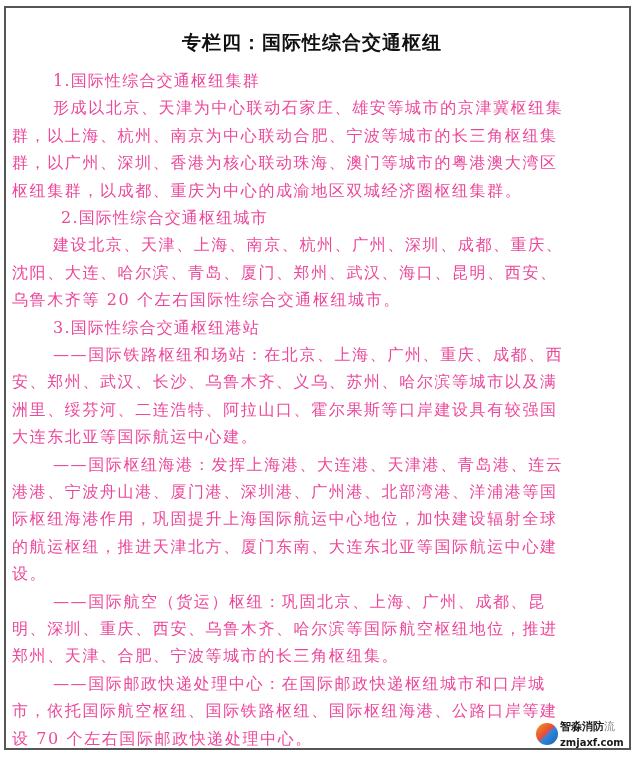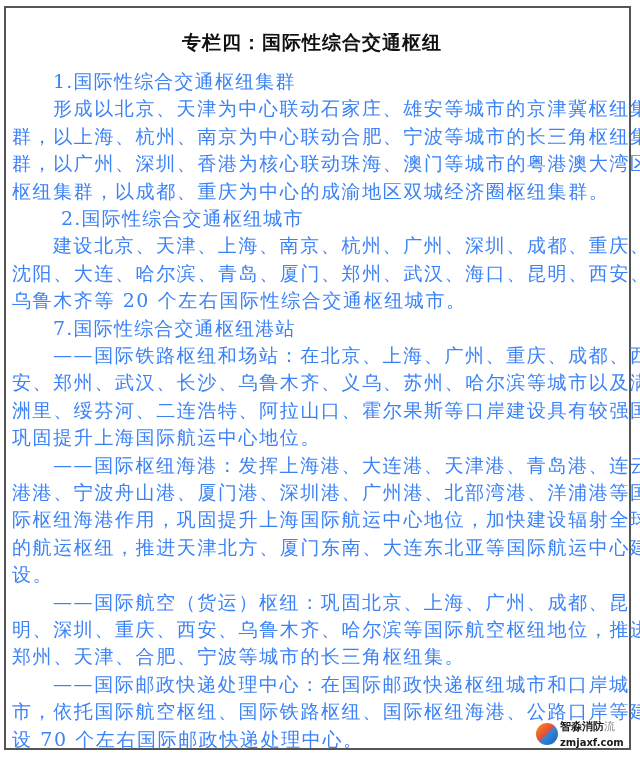--- a/index.html
+++ b/index.html
@@ -3,22 +3,22 @@
 <meta charset="utf-8">
 <style>
   html, body { margin: 0; padding: 0; background: #ffffff; }
   body { width: 640px; height: 761px; position: relative; overflow: hidden;
          font-family: "DejaVu Serif", "Liberation Serif", serif; color: #1a1a1a; }
   .frame { position: absolute; left: 4px; top: 6px; width: 627px; height: 744px;
            border: 2px solid #555555; box-sizing: border-box; }
   .title { position: absolute; left: 0; top: 30px; width: 624px; text-align: center;
            font-family: "DejaVu Sans", "Liberation Sans", sans-serif; font-weight: bold;
            font-size: 19px; letter-spacing: 1px; color: #111; }
-  .line { position: absolute; left: 12px; width: 616px; font-size: 19px; line-height: 24px;
-          white-space: nowrap; letter-spacing: 1.6px; color: #3b82f6; }
+  .line { position: absolute; left: 12px; width: 616px; font-size: 16px; line-height: 24px;
+          white-space: nowrap; letter-spacing: 1.6px; color: #ec4899; }
   .line.indent { left: 53px; width: 575px; }
   .line.heading { letter-spacing: 1.2px; }
   .watermark { position: absolute; left: 532px; top: 717px; width: 100px; height: 36px; }
   .wm-logo { position: absolute; left: 4px; top: 6px; width: 22px; height: 22px; border-radius: 50%;
              background: linear-gradient(135deg, #f39c12 0%, #e74c3c 45%, #2e86de 55%, #1e5fa8 100%); }
   .wm-cn { position: absolute; left: 28px; top: 2px; font-family: "DejaVu Sans", sans-serif;
            font-size: 11px; font-weight: bold; color: #1a1a1a; white-space: nowrap; }
   .wm-cn .light { font-weight: normal; color: #888; }
   .wm-url { position: absolute; left: 28px; top: 20px; font-family: "DejaVu Sans", sans-serif;
             font-size: 10px; font-weight: bold; color: #1a1a1a; white-space: nowrap; }
@@ -33,25 +33,25 @@
 <div id="lines">
     <div class="line indent heading" style="top: 69px;">1.国际性综合交通枢纽集群</div>
     <div class="line indent" style="top: 96.4px;">形成以北京、天津为中心联动石家庄、雄安等城市的京津冀枢纽集</div>
     <div class="line" style="top: 123.8px;">群，以上海、杭州、南京为中心联动合肥、宁波等城市的长三角枢纽集</div>
     <div class="line" style="top: 151.2px;">群，以广州、深圳、香港为核心联动珠海、澳门等城市的粤港澳大湾区</div>
     <div class="line" style="top: 178.6px;">枢纽集群，以成都、重庆为中心的成渝地区双城经济圈枢纽集群。</div>
     <div class="line indent heading" style="top: 206px; margin-left: 8px;">2.国际性综合交通枢纽城市</div>
     <div class="line indent" style="top: 233.4px;">建设北京、天津、上海、南京、杭州、广州、深圳、成都、重庆、</div>
     <div class="line" style="top: 260.8px;">沈阳、大连、哈尔滨、青岛、厦门、郑州、武汉、海口、昆明、西安、</div>
     <div class="line" style="top: 288.2px;">乌鲁木齐等 20 个左右国际性综合交通枢纽城市。</div>
-    <div class="line indent heading" style="top: 315.6px;">7.国际性综合交通枢纽港站</div>
+    <div class="line indent heading" style="top: 315.6px;">3.国际性综合交通枢纽港站</div>
     <div class="line indent" style="top: 343px;">——国际铁路枢纽和场站：在北京、上海、广州、重庆、成都、西</div>
     <div class="line" style="top: 370.4px;">安、郑州、武汉、长沙、乌鲁木齐、义乌、苏州、哈尔滨等城市以及满</div>
     <div class="line" style="top: 397.8px;">洲里、绥芬河、二连浩特、阿拉山口、霍尔果斯等口岸建设具有较强国</div>
-    <div class="line" style="top: 425.2px;">巩固提升上海国际航运中心地位。</div>
+    <div class="line" style="top: 425.2px;">大连东北亚等国际航运中心建。</div>
     <div class="line indent" style="top: 452.6px;">——国际枢纽海港：发挥上海港、大连港、天津港、青岛港、连云</div>
     <div class="line" style="top: 480px;">港港、宁波舟山港、厦门港、深圳港、广州港、北部湾港、洋浦港等国</div>
     <div class="line" style="top: 507.4px;">际枢纽海港作用，巩固提升上海国际航运中心地位，加快建设辐射全球</div>
     <div class="line" style="top: 534.8px;">的航运枢纽，推进天津北方、厦门东南、大连东北亚等国际航运中心建</div>
     <div class="line" style="top: 562.2px;">设。</div>
     <div class="line indent" style="top: 589.6px;">——国际航空（货运）枢纽：巩固北京、上海、广州、成都、昆</div>
     <div class="line" style="top: 617px;">明、深圳、重庆、西安、乌鲁木齐、哈尔滨等国际航空枢纽地位，推进</div>
     <div class="line" style="top: 644.4px;">郑州、天津、合肥、宁波等城市的长三角枢纽集。</div>
     <div class="line indent" style="top: 671.8px;">——国际邮政快递处理中心：在国际邮政快递枢纽城市和口岸城</div>
     <div class="line" style="top: 699.2px;">市，依托国际航空枢纽、国际铁路枢纽、国际枢纽海港、公路口岸等建</div>

